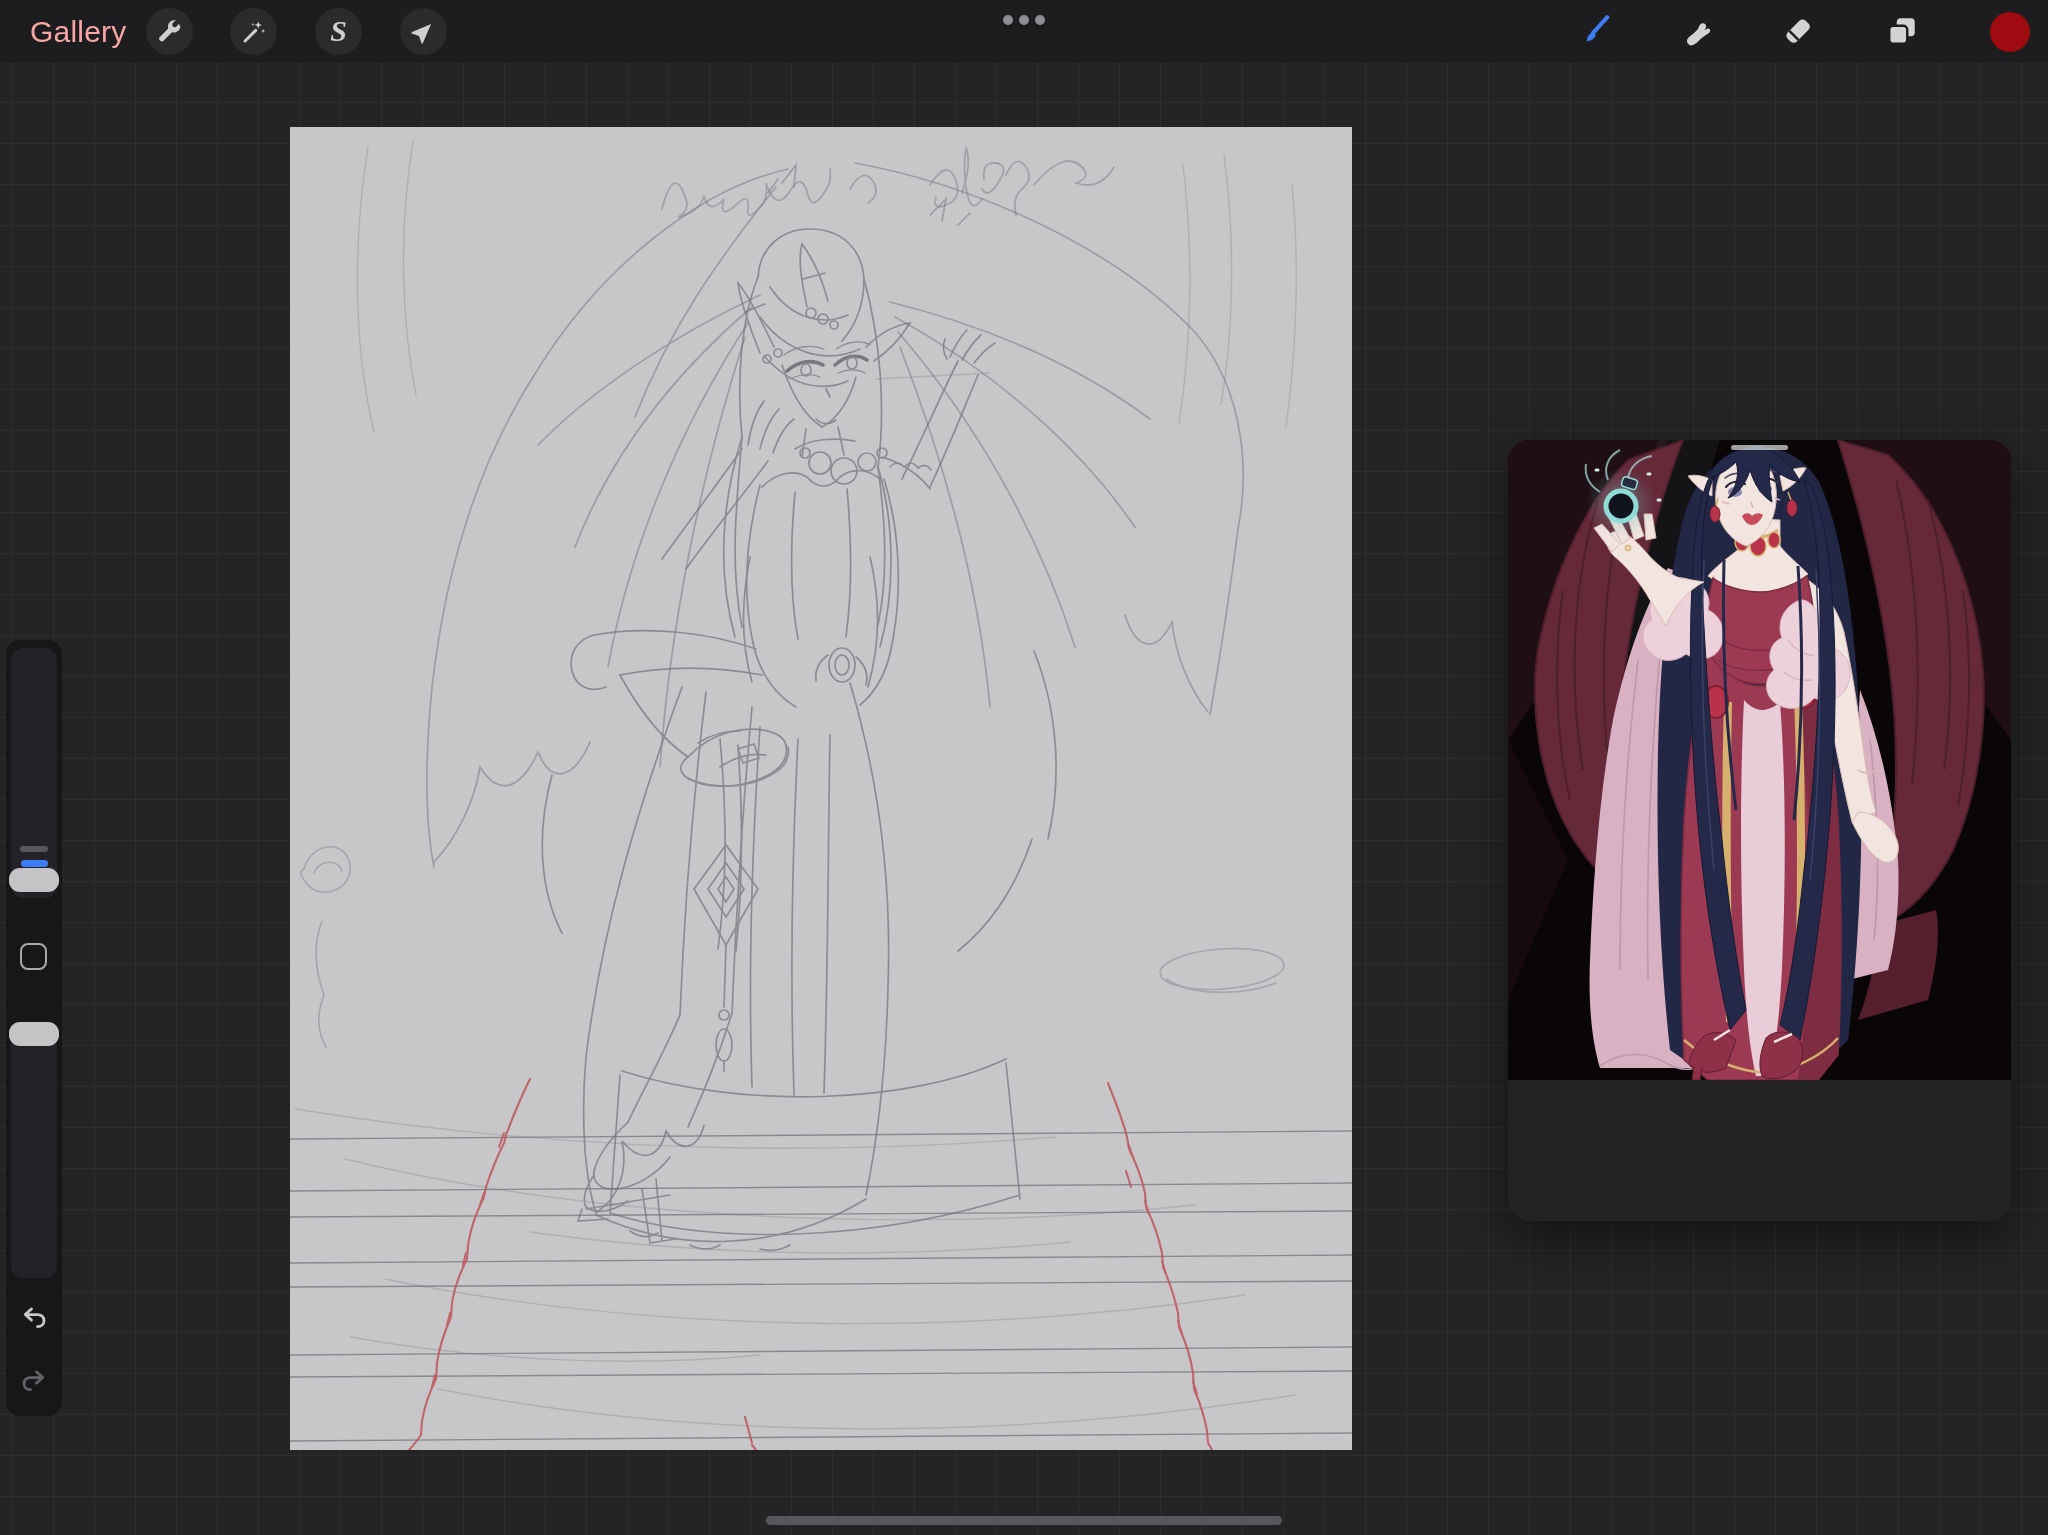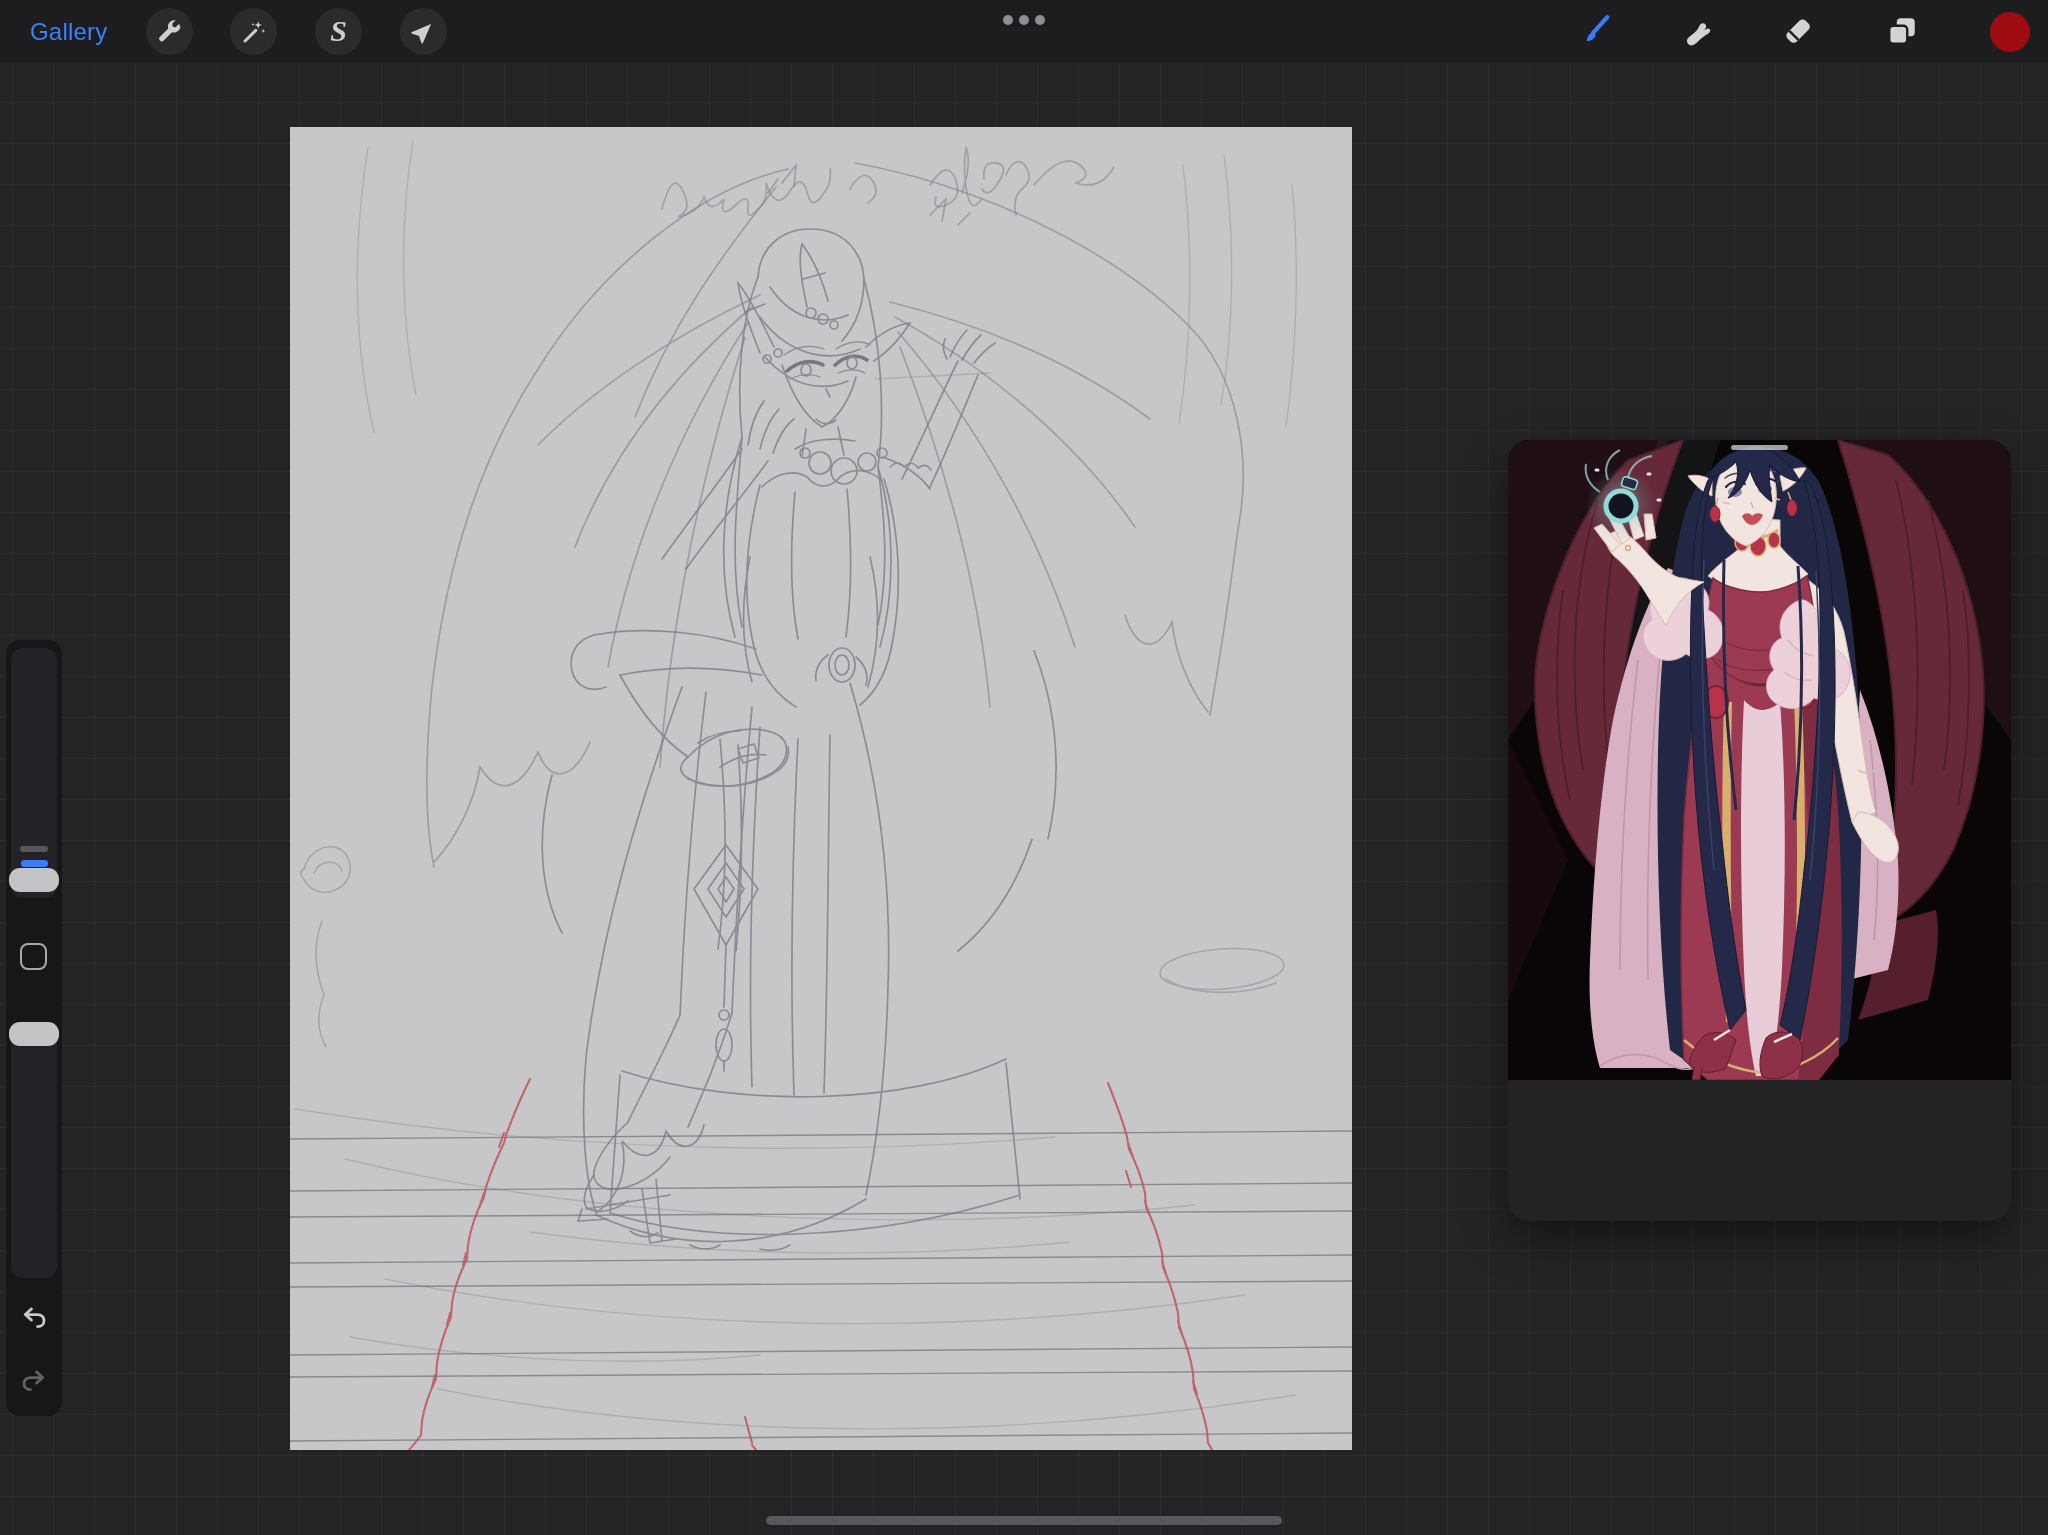--- a/index.html
+++ b/index.html
@@ -17,21 +17,21 @@
     background-position:12px 20px;
   }
 
   
   .topbar {
     position:absolute; left:0; top:0; width:2048px; height:63px;
     background:#1d1d1f; z-index:40;
   }
   .gallery-btn {
     position:absolute; left:30px; top:0; height:63px; line-height:63px;
-    color:#3b82f6; font-size:24px; font-weight:500; letter-spacing:.2px;
+    color:#fca5a5; font-size:30px; font-weight:500; letter-spacing:.2px;
     background:none; border:none; cursor:pointer; font-family:inherit;
   }
   .tool-circle {
     position:absolute; top:8px; width:47px; height:47px; border-radius:50%;
     background:#2b2b2e; border:none; display:flex; align-items:center; justify-content:center;
     cursor:pointer; padding:0;
   }
   .tool-circle svg { width:27px; height:27px; }
   .sel-s { color:#cfcfd2; font-size:30px; font-weight:bold; font-style:italic;
            font-family:"Liberation Serif", serif; line-height:1; transform:translateY(-1px); }

